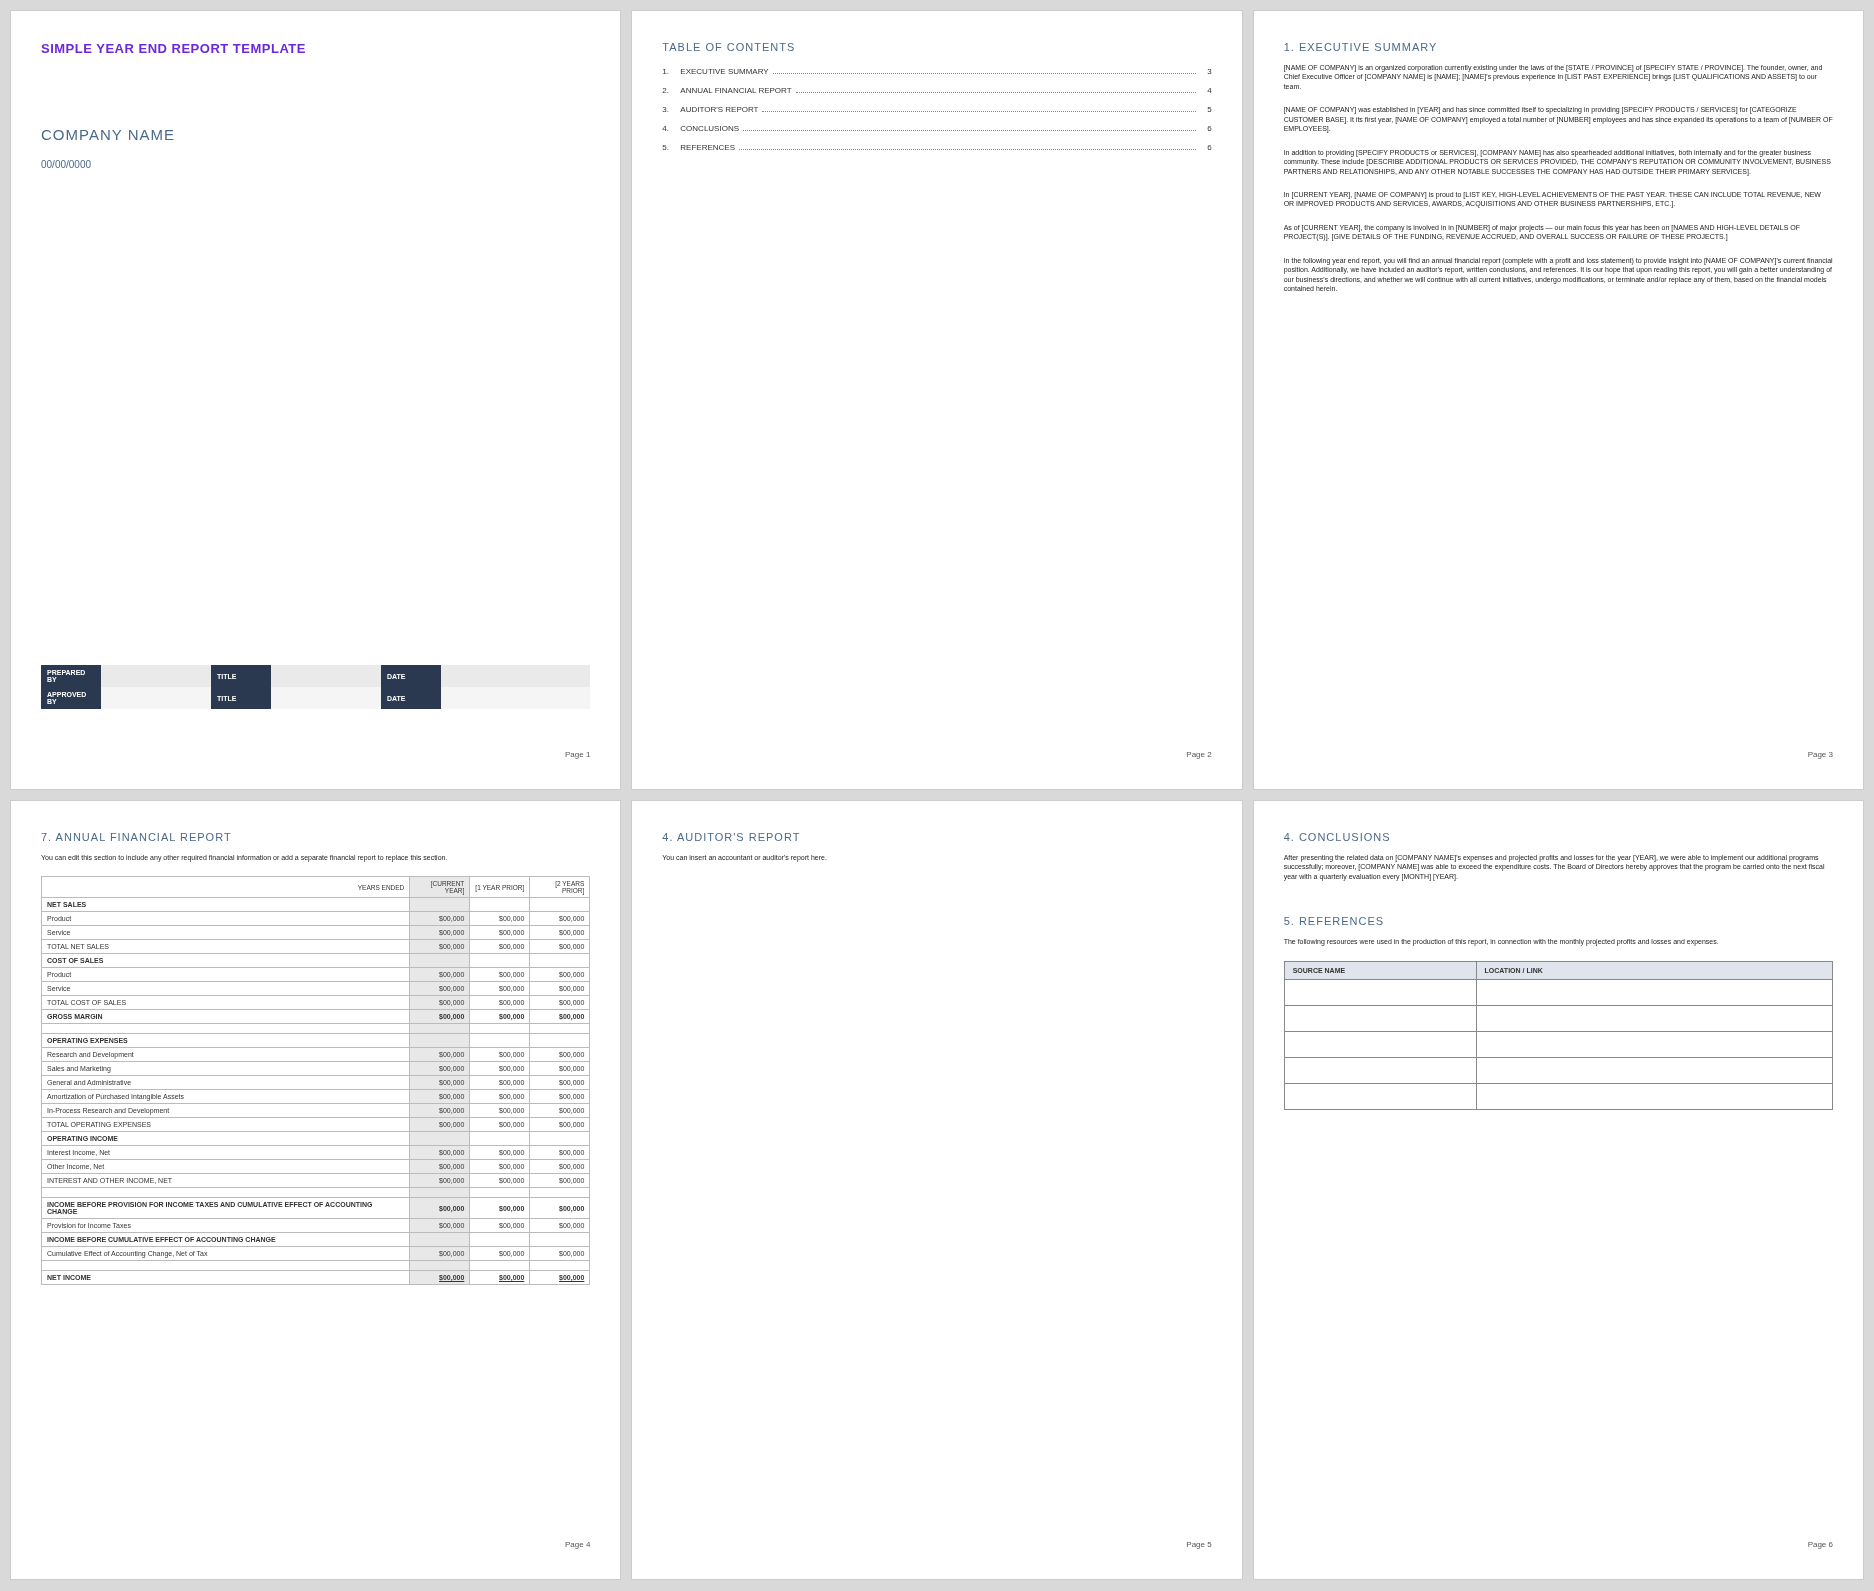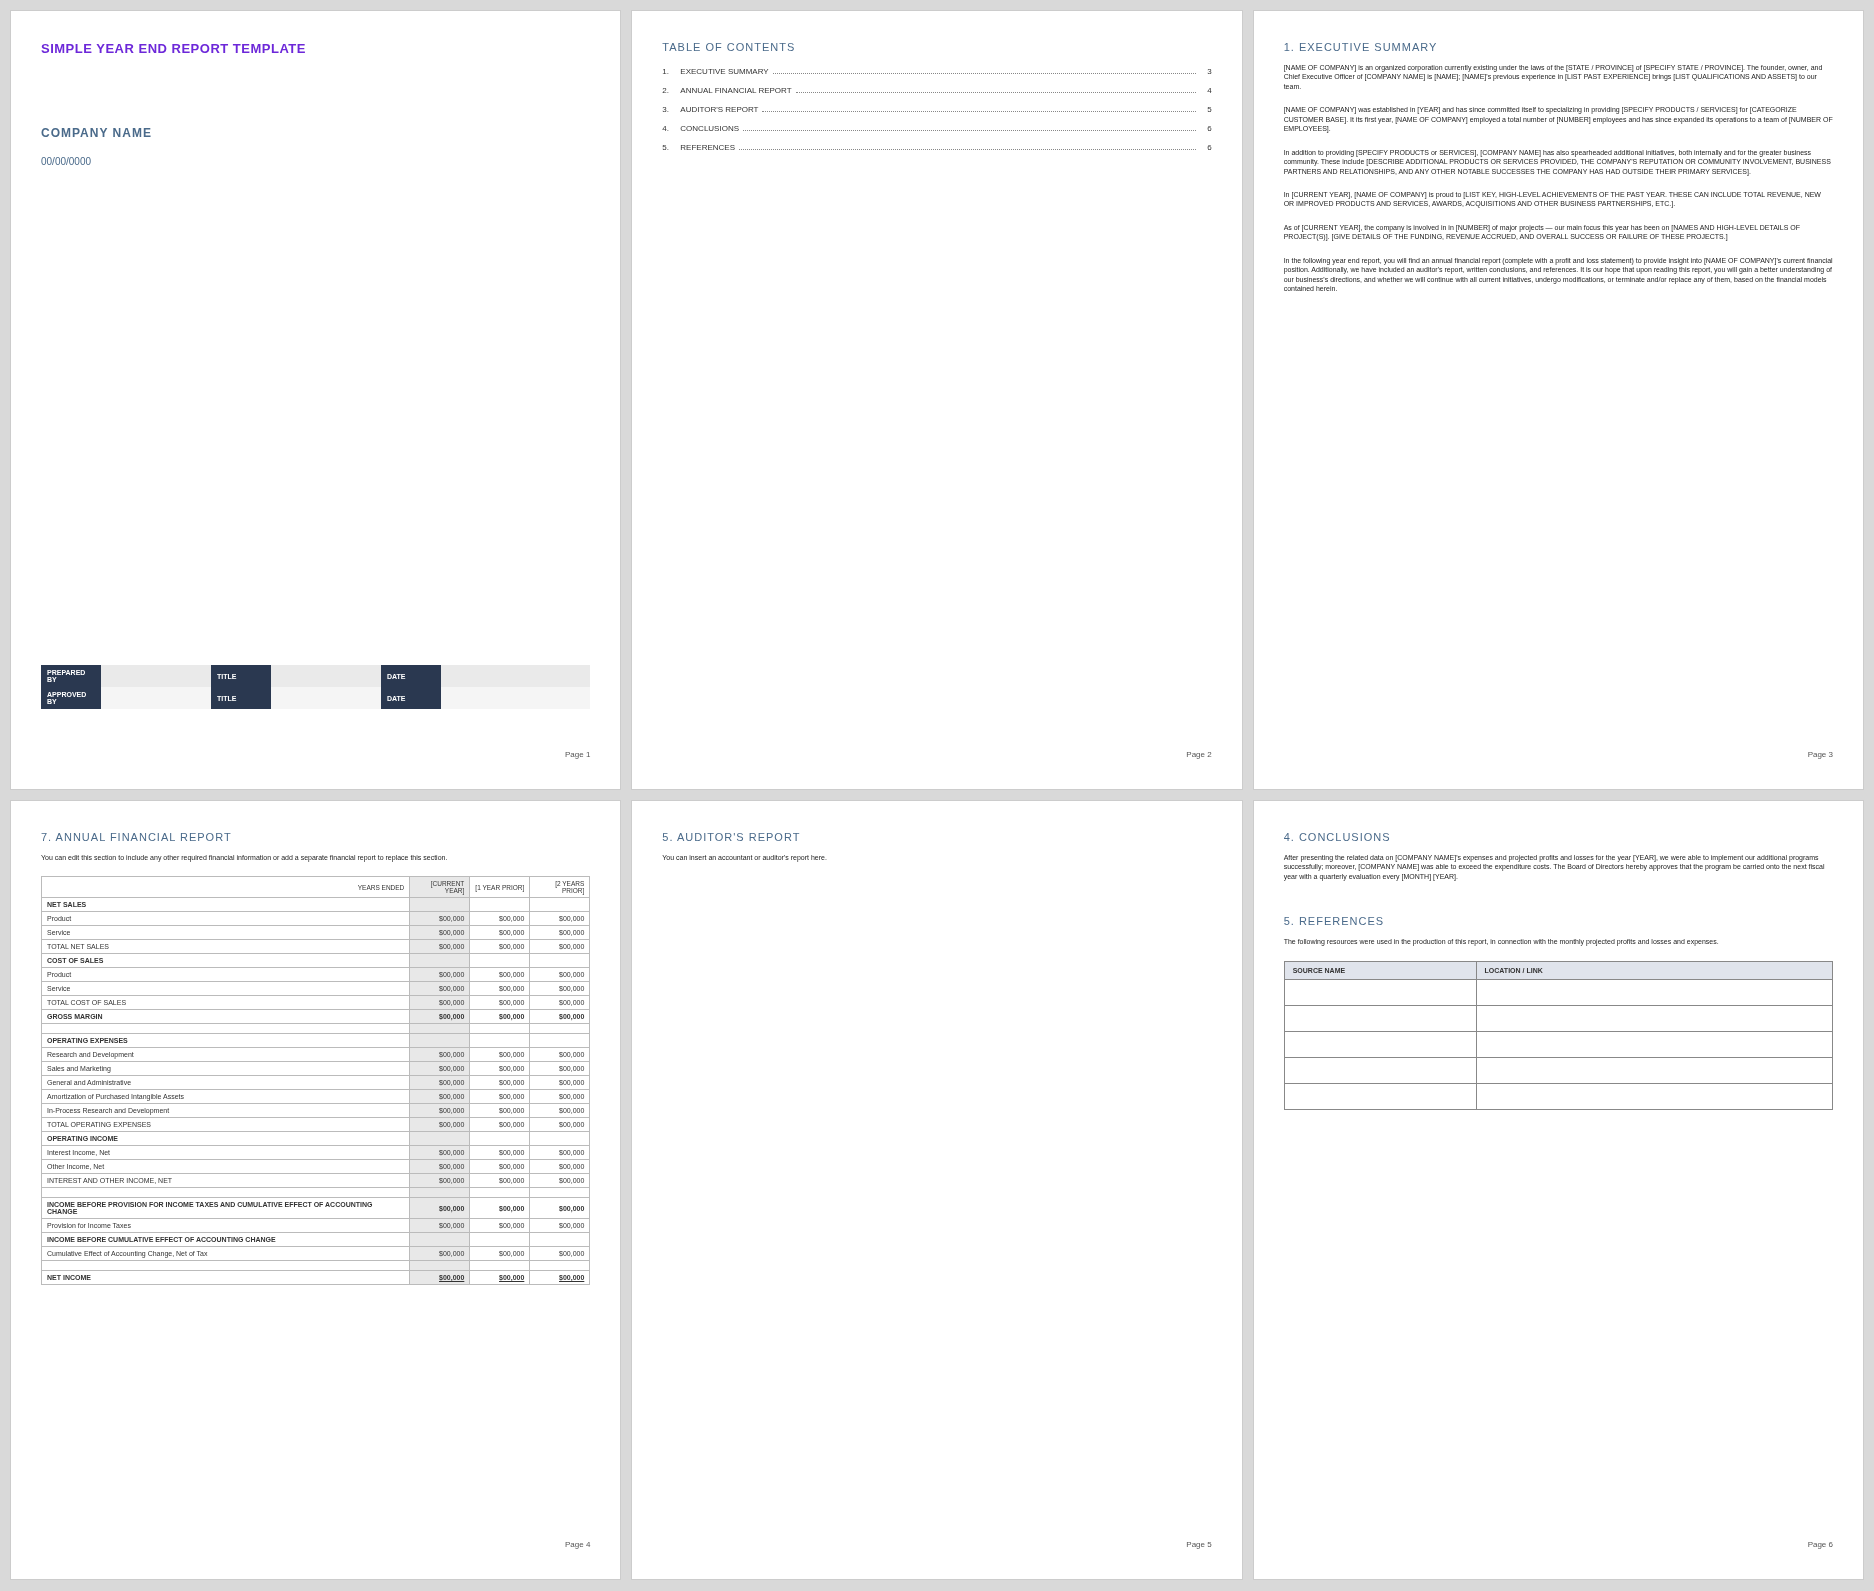--- a/index.html
+++ b/index.html
@@ -44,23 +44,23 @@
     margin-bottom: 70px;
   }
   .report-title {
     font-size: 28px;
     font-weight: 300;
     color: #2a2a2a;
     letter-spacing: 1px;
     margin-bottom: 18px;
   }
   .company-name {
-    font-size: 12px;
+    font-size: 15px;
     color: #4a6a8a;
-    font-weight: 700;
+    font-weight: 400;
     letter-spacing: 1px;
     margin-bottom: 16px;
   }
   .date-field { color: #4a6a8a; font-size: 10px; margin-bottom: 16px; }
   .address-block { font-size: 10px; color: #4a6a8a; line-height: 1.5; }
   .sig-table {
     margin-top: auto;
     margin-bottom: 40px;
     width: 100%;
     border-collapse: collapse;
@@ -401,21 +401,21 @@
             <td class="val shade">$00,000</td>
             <td class="val">$00,000</td>
             <td class="val">$00,000</td>
           </tr>
     </tbody>
       </table>
     <div class="page-num">Page 4</div>
   </div>
 
   <div class="page">
-    <div class="sec-heading">5. AUDITOR'S REPORT</div>
+    <div class="sec-heading">4. AUDITOR'S REPORT</div>
     <p class="para">You can insert an accountant or auditor's report here.</p>
     <div class="page-num">Page 5</div>
   </div>
 
   <div class="page">
     <div class="sec-heading">4. CONCLUSIONS</div>
     <p class="para">After presenting the related data on [COMPANY NAME]'s expenses and projected profits and losses for the year [YEAR], we were able to implement our additional programs successfully; moreover, [COMPANY NAME] was able to exceed the expenditure costs. The Board of Directors hereby approves that the program be carried onto the next fiscal year with a quarterly evaluation every [MONTH] [YEAR].</p>
     <div style="height:20px;"></div>
     <div class="sec-heading">5. REFERENCES</div>
     <p class="para" style="margin-bottom:6px;">The following resources were used in the production of this report, in connection with the monthly projected profits and losses and expenses.</p>

